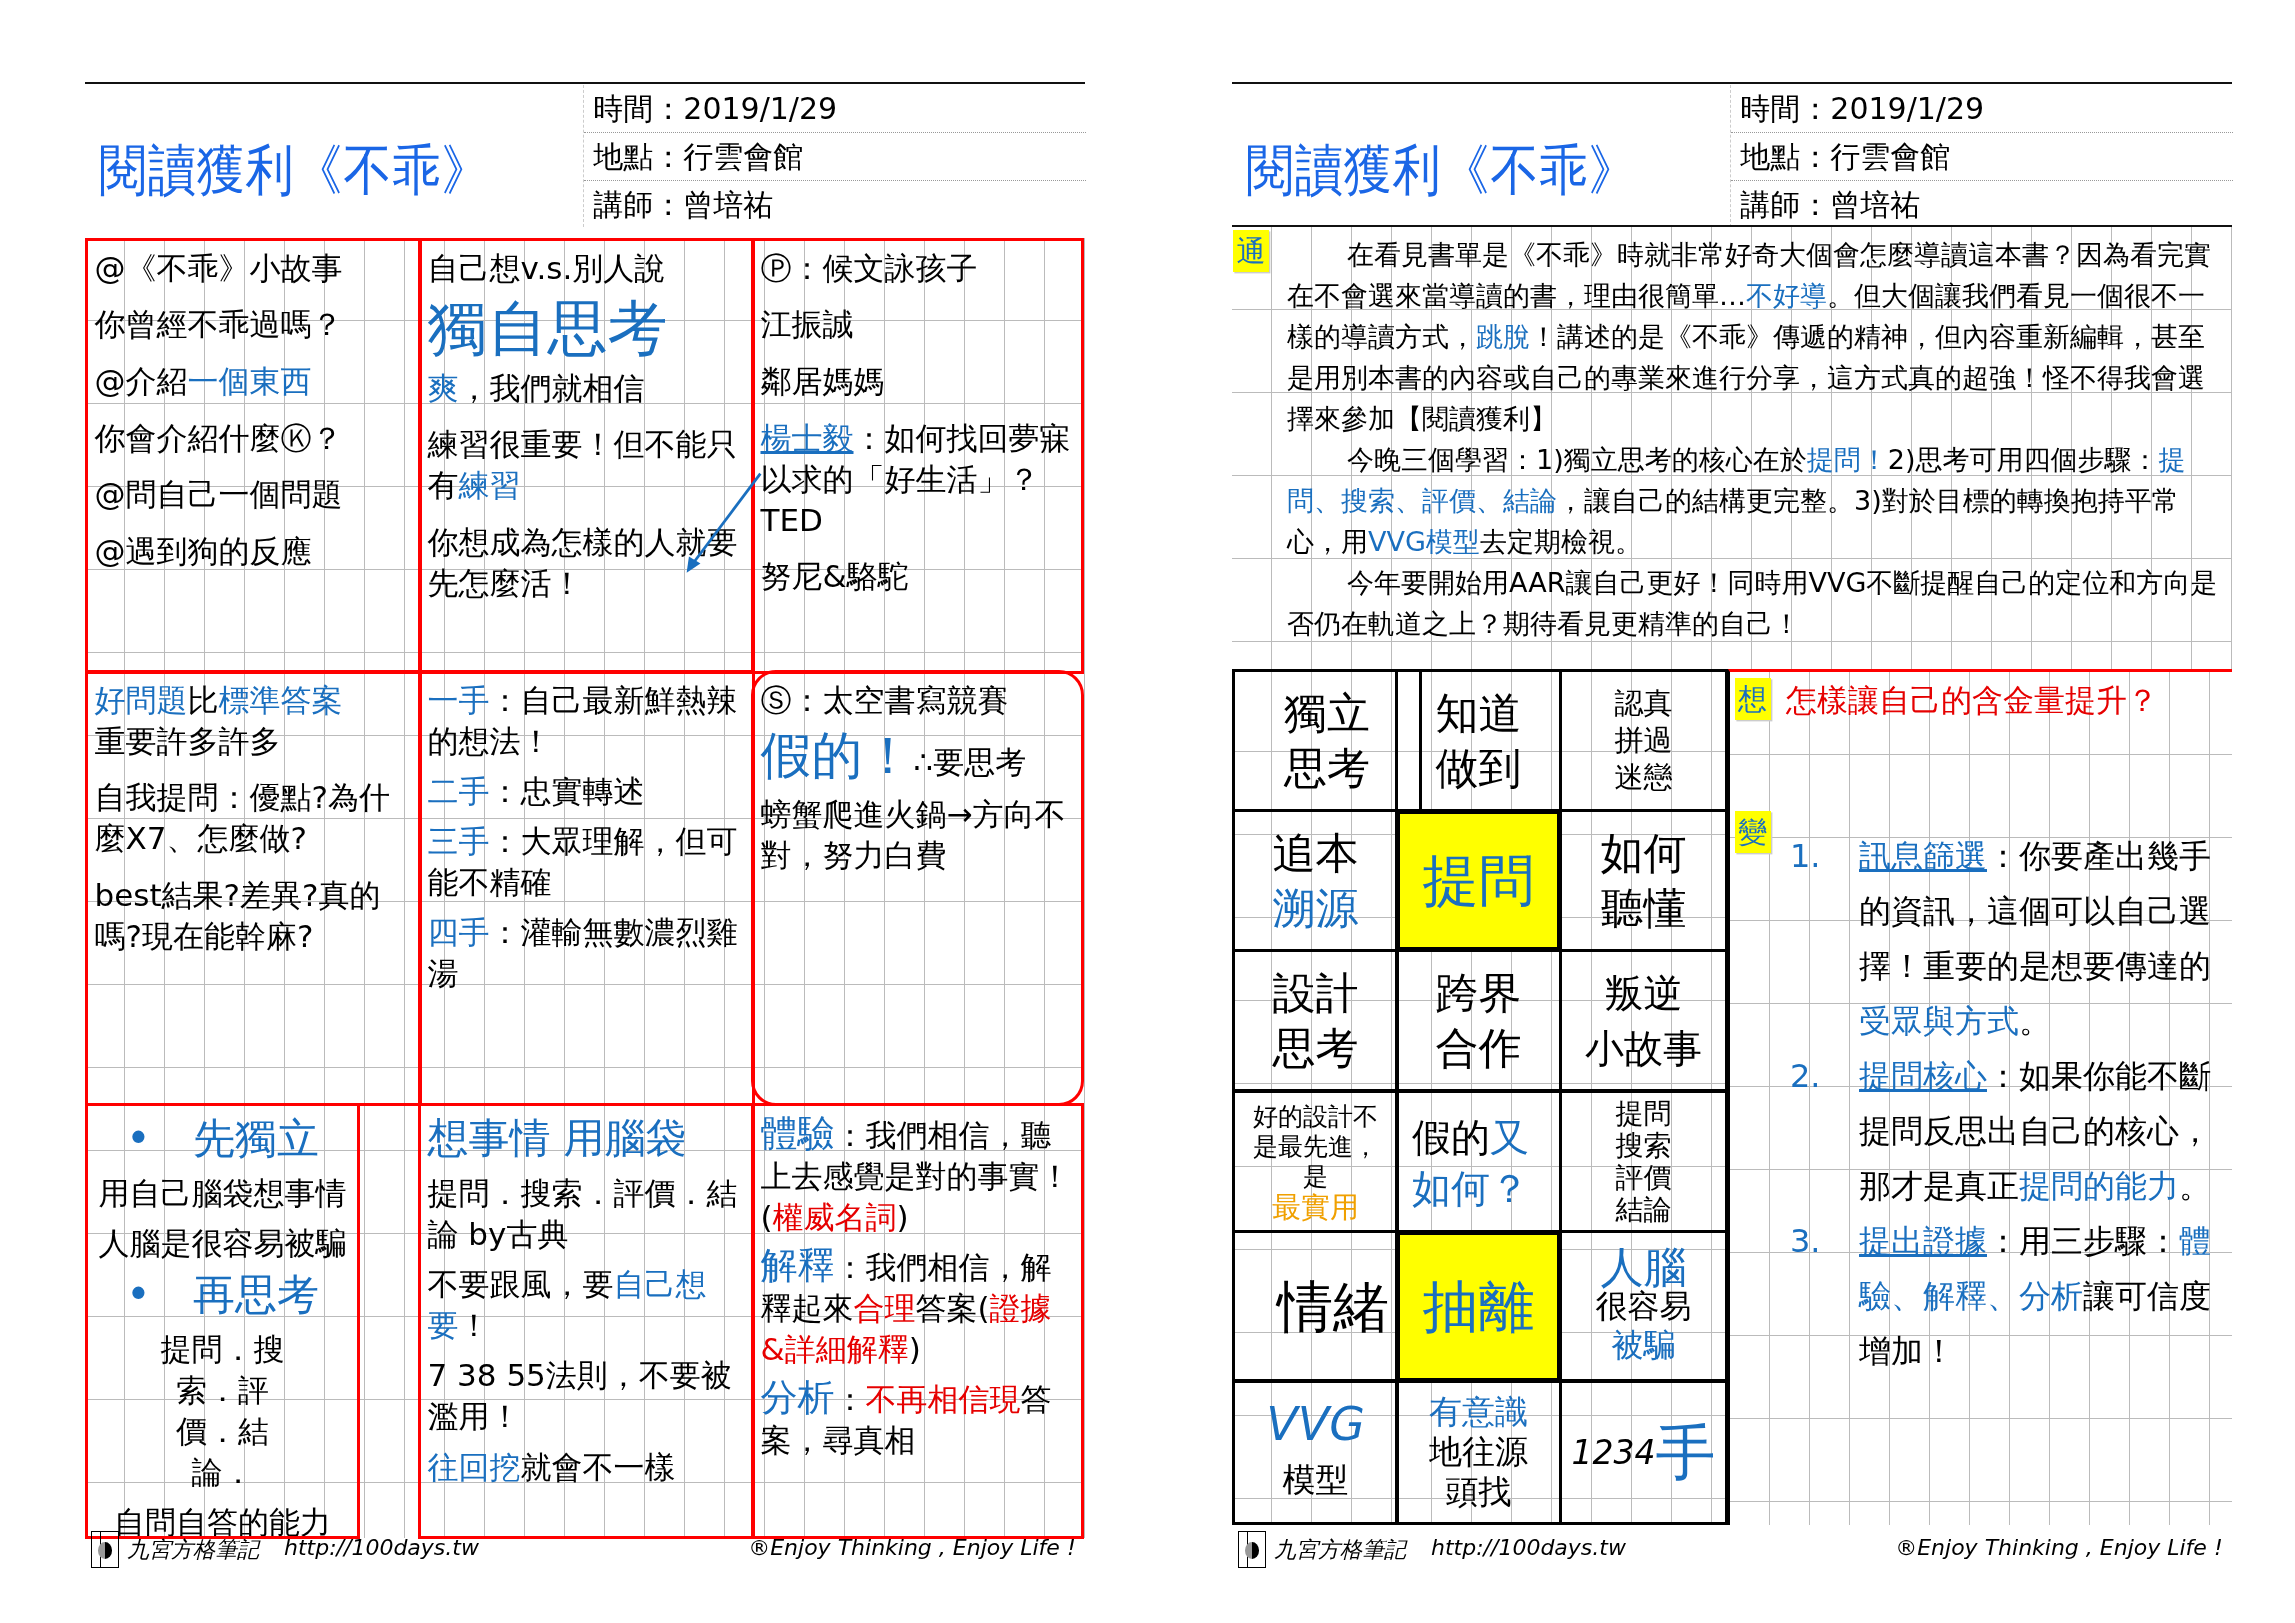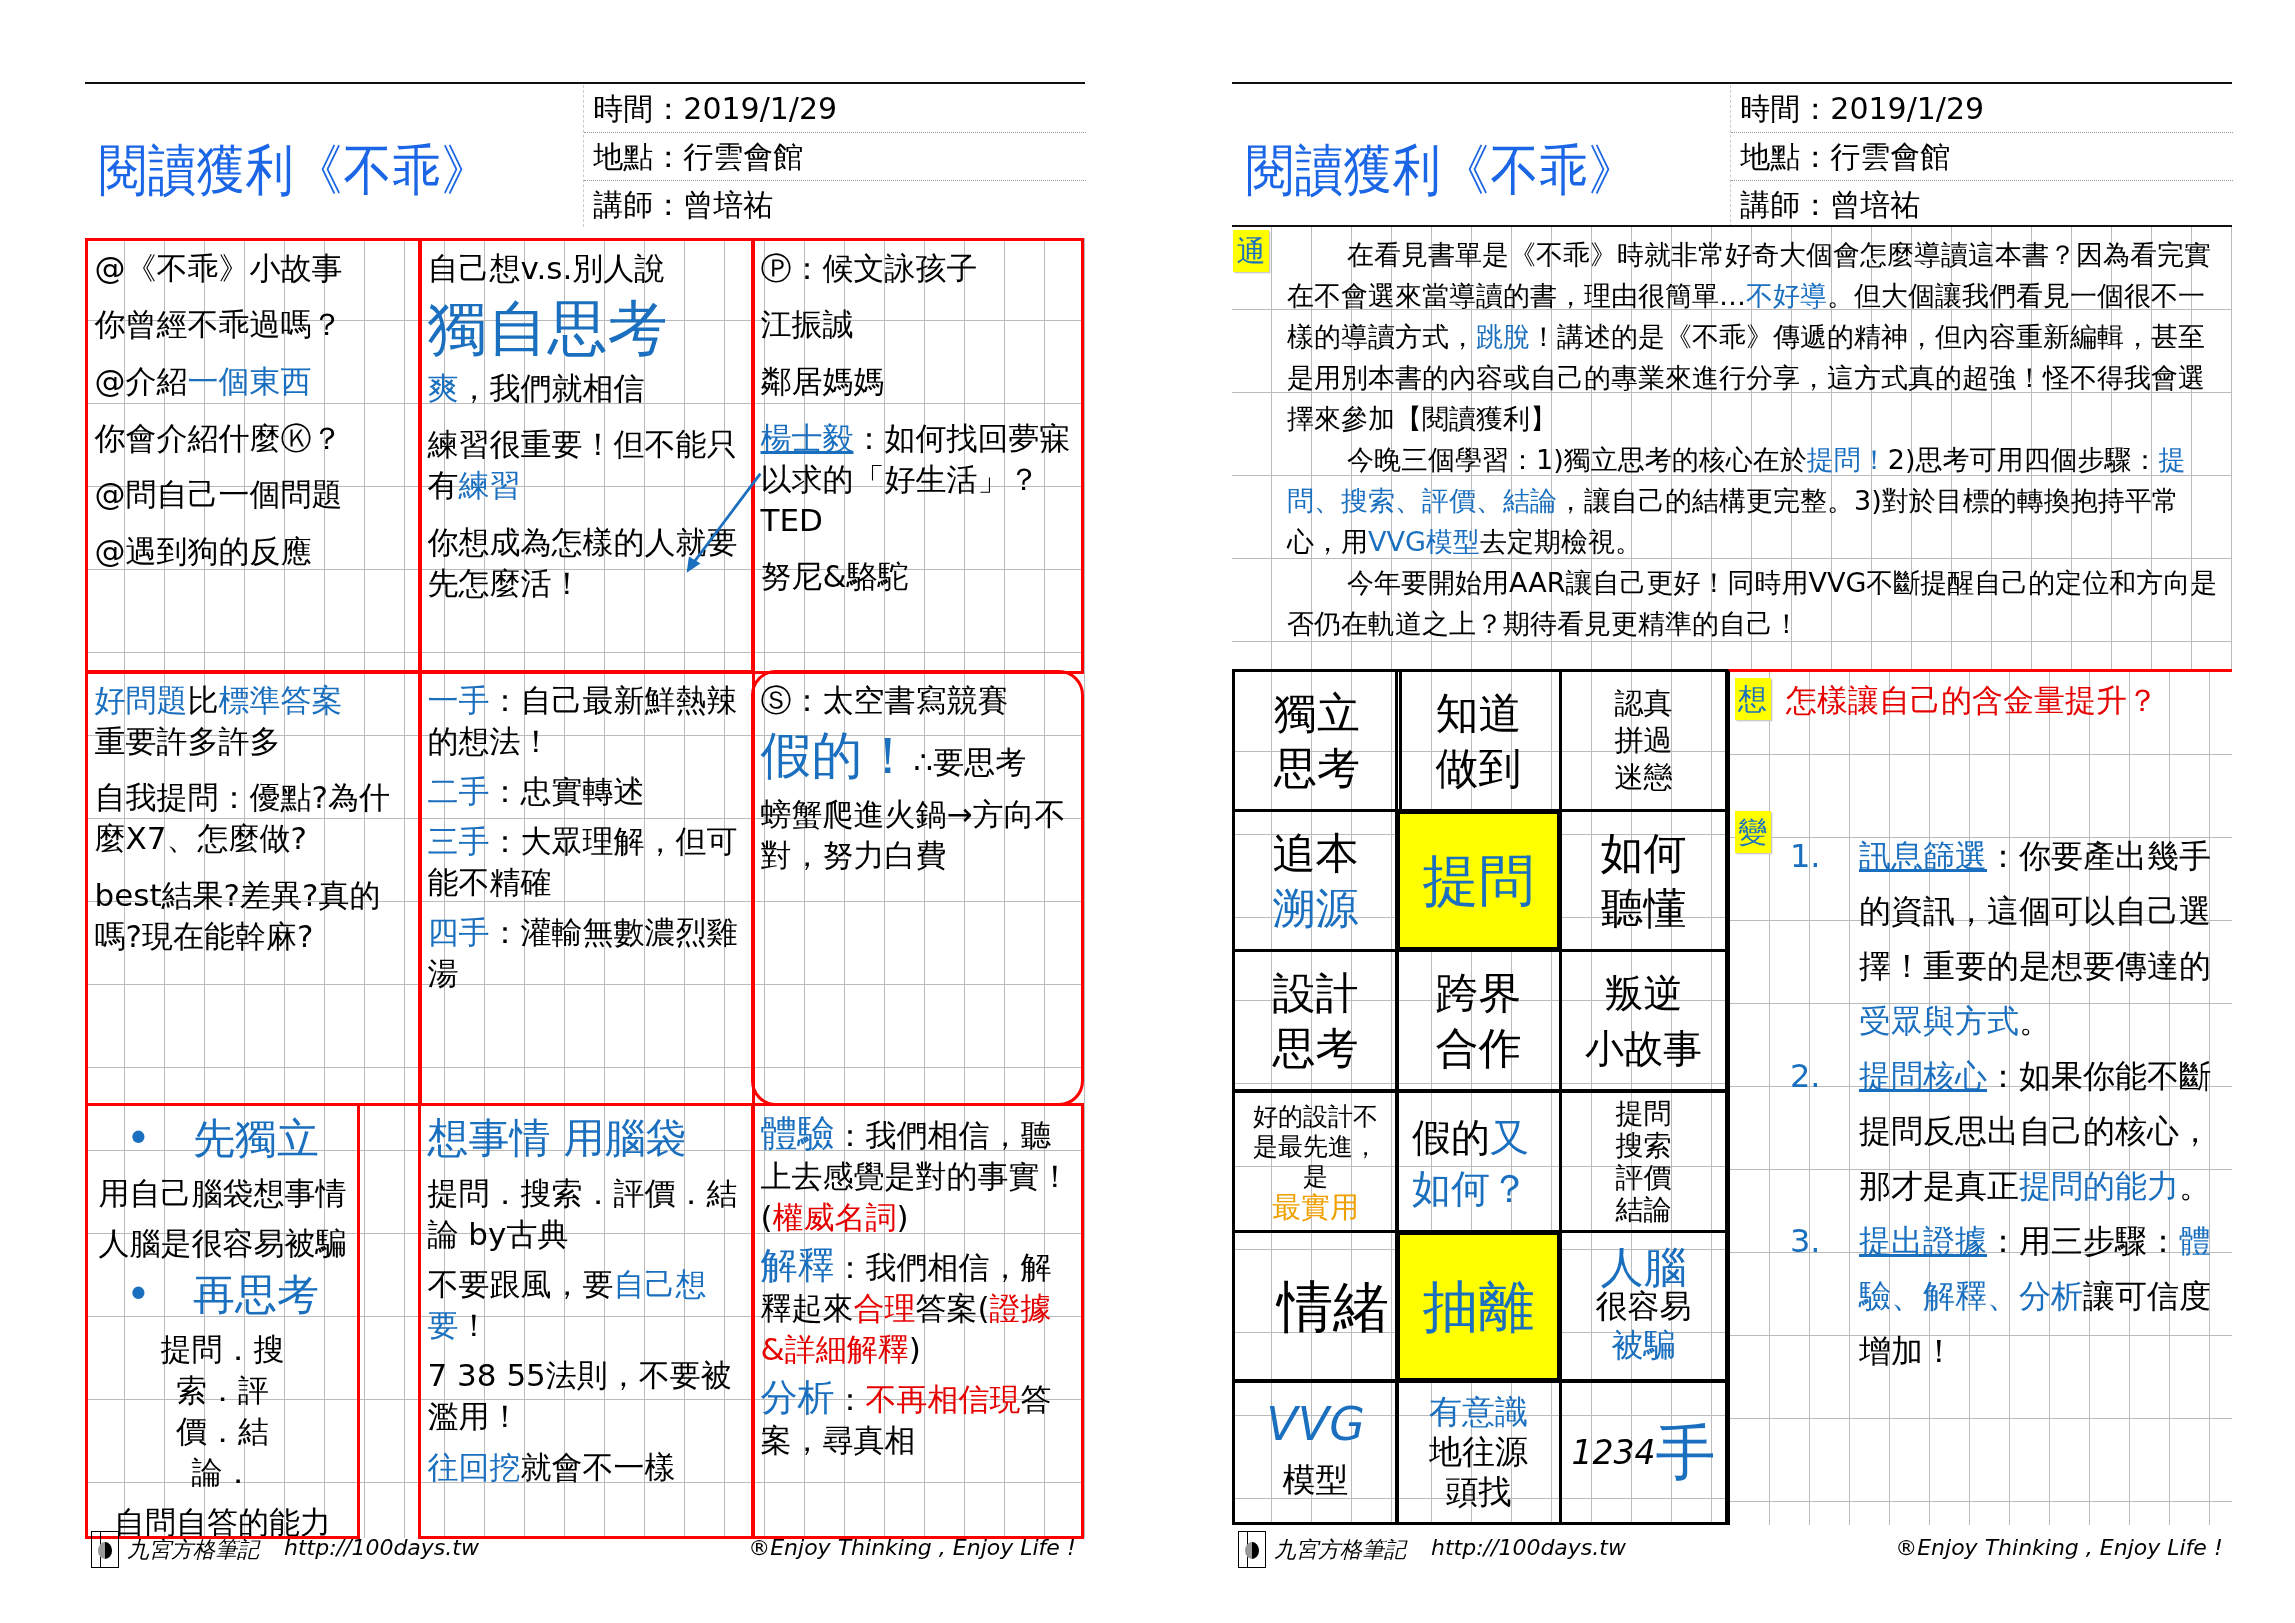--- a/index.html
+++ b/index.html
@@ -152,21 +152,21 @@
     <div class="tag" style="left:0.9px;top:2.8px">通</div>
     <div class="para">
       <p><span>在看見書單是《不乖》時就非常好奇大個會怎麼導讀這本書？因為看完實在不會選來當導讀的書，理由很簡單…</span><span class="blue">不好導</span><span>。但大個讓我們看見一個很不一樣的導讀方式，</span><span class="blue">跳脫</span><span>！講述的是《不乖》傳遞的精神，但內容重新編輯，甚至是用別本書的內容或自己的專業來進行分享，這方式真的超強！怪不得我會選擇來參加【閱讀獲利】</span></p>
       <p><span>今晚三個學習：1)獨立思考的核心在於</span><span class="blue">提問！</span><span>2)思考可用四個步驟：</span><span class="blue">提問、搜索、評價、結論</span><span>，讓自己的結構更完整。3)對於目標的轉換抱持平常心，用</span><span class="blue">VVG模型</span><span>去定期檢視。</span></p>
       <p>今年要開始用AAR讓自己更好！同時用VVG不斷提醒自己的定位和方向是否仍在軌道之上？期待看見更精準的自己！</p>
     </div>
   </div>
 
   <div class="mandala grid-bg">
 
-    <div class="mcell" style="left:0;top:0;width:170px;height:143px;white-space:pre-line">獨立
+    <div class="mcell" style="left:0;top:0;width:190px;height:143px;white-space:pre-line">獨立
 思考</div>
     <div class="mcell" style="left:327px;top:0;width:169px;height:143px;white-space:pre-line;font-size:29px;line-height:37px">認真
 拼過
 迷戀</div>
     <div class="mcell" style="left:163px;top:0;width:167px;height:143px;white-space:pre-line">知道
 做到</div>
 
     <div class="mcell" style="left:0;top:140px;width:167px;height:143px;flex-direction:column">
         <span>追本</span>
         <span class="blue">溯源</span>

